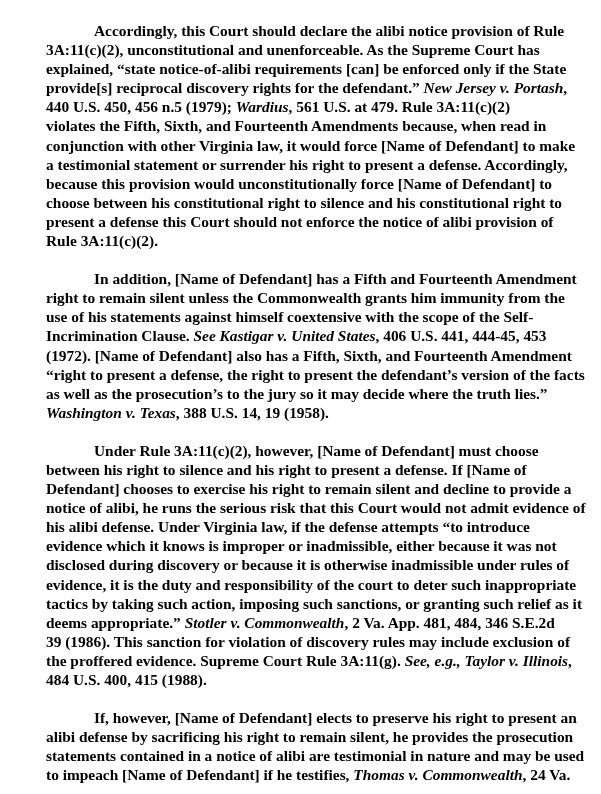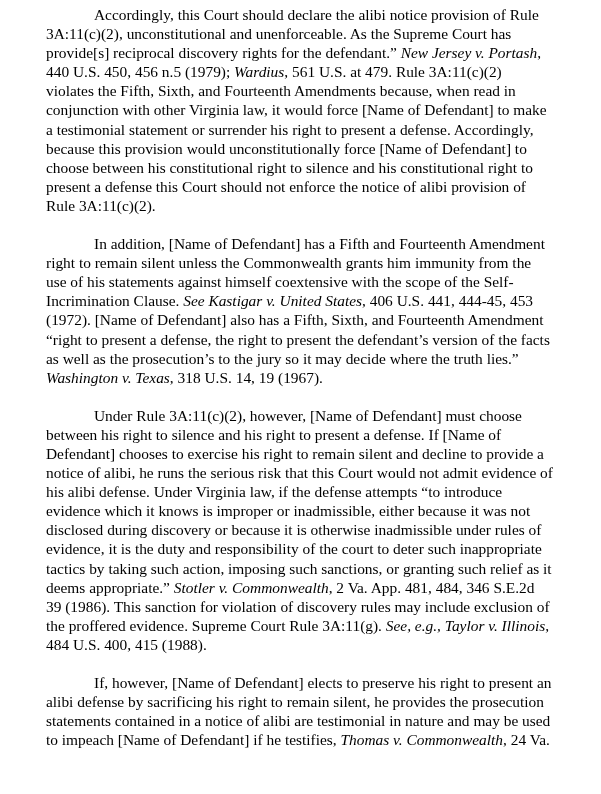--- a/index.html
+++ b/index.html
@@ -16,21 +16,22 @@
       font-size: 15.4px;
       color: #000000;
     }
     .page {
       position: absolute;
       left: 46px;
       top: 5px;
       width: 520px;
     }
     .para {
-      margin: 0 0 19px 0;
+      margin: 16px 0 19px 0;
+      font-weight: bold;
     }
     .line {
       display: block;
       height: 19.1px;
       line-height: 19.1px;
       white-space: nowrap;
     }
     .indent {
       padding-left: 48px;
     }
@@ -39,39 +40,40 @@
       text-align: center;
     }
   </style>
 </head>
 <body>
 
 <div class="page">
   <div class="para">
       <span class="line indent"><span>Accordingly, this Court should declare the alibi notice provision of Rule</span></span>
       <span class="line"><span>3A:11(c)(2), unconstitutional and unenforceable. As the Supreme Court has</span></span>
+      <span class="line"><span>explained, “state notice-of-alibi requirements [can] be enforced only if the State</span></span>
       <span class="line"><span>provide[s] reciprocal discovery rights for the defendant.” </span><i>New Jersey v. Portash</i><span>,</span></span>
       <span class="line"><span>440 U.S. 450, 456 n.5 (1979); </span><i>Wardius</i><span>, 561 U.S. at 479. Rule 3A:11(c)(2)</span></span>
       <span class="line"><span>violates the Fifth, Sixth, and Fourteenth Amendments because, when read in</span></span>
       <span class="line"><span>conjunction with other Virginia law, it would force [Name of Defendant] to make</span></span>
       <span class="line"><span>a testimonial statement or surrender his right to present a defense. Accordingly,</span></span>
       <span class="line"><span>because this provision would unconstitutionally force [Name of Defendant] to</span></span>
       <span class="line"><span>choose between his constitutional right to silence and his constitutional right to</span></span>
       <span class="line"><span>present a defense this Court should not enforce the notice of alibi provision of</span></span>
       <span class="line"><span>Rule 3A:11(c)(2).</span></span>
     </div>
   <div class="para">
       <span class="line indent"><span>In addition, [Name of Defendant] has a Fifth and Fourteenth Amendment</span></span>
       <span class="line"><span>right to remain silent unless the Commonwealth grants him immunity from the</span></span>
       <span class="line"><span>use of his statements against himself coextensive with the scope of the Self-</span></span>
       <span class="line"><span>Incrimination Clause. </span><i>See Kastigar v. United States</i><span>, 406 U.S. 441, 444-45, 453</span></span>
       <span class="line"><span>(1972). [Name of Defendant] also has a Fifth, Sixth, and Fourteenth Amendment</span></span>
       <span class="line"><span>“right to present a defense, the right to present the defendant’s version of the facts</span></span>
       <span class="line"><span>as well as the prosecution’s to the jury so it may decide where the truth lies.”</span></span>
-      <span class="line"><i>Washington v. Texas</i><span>, 318 U.S. 14, 19 (1967).</span></span>
+      <span class="line"><i>Washington v. Texas</i><span>, 388 U.S. 14, 19 (1958).</span></span>
     </div>
   <div class="para">
       <span class="line indent"><span>Under Rule 3A:11(c)(2), however, [Name of Defendant] must choose</span></span>
       <span class="line"><span>between his right to silence and his right to present a defense. If [Name of</span></span>
       <span class="line"><span>Defendant] chooses to exercise his right to remain silent and decline to provide a</span></span>
       <span class="line"><span>notice of alibi, he runs the serious risk that this Court would not admit evidence of</span></span>
       <span class="line"><span>his alibi defense. Under Virginia law, if the defense attempts “to introduce</span></span>
       <span class="line"><span>evidence which it knows is improper or inadmissible, either because it was not</span></span>
       <span class="line"><span>disclosed during discovery or because it is otherwise inadmissible under rules of</span></span>
       <span class="line"><span>evidence, it is the duty and responsibility of the court to deter such inappropriate</span></span>

